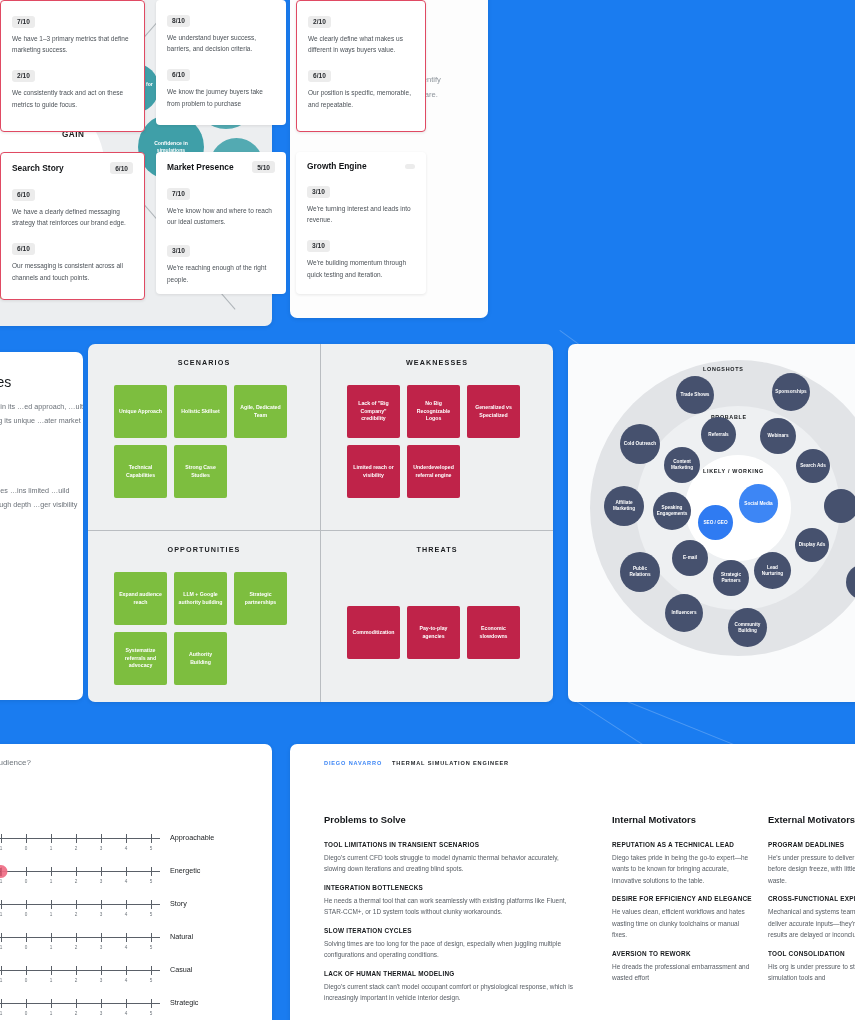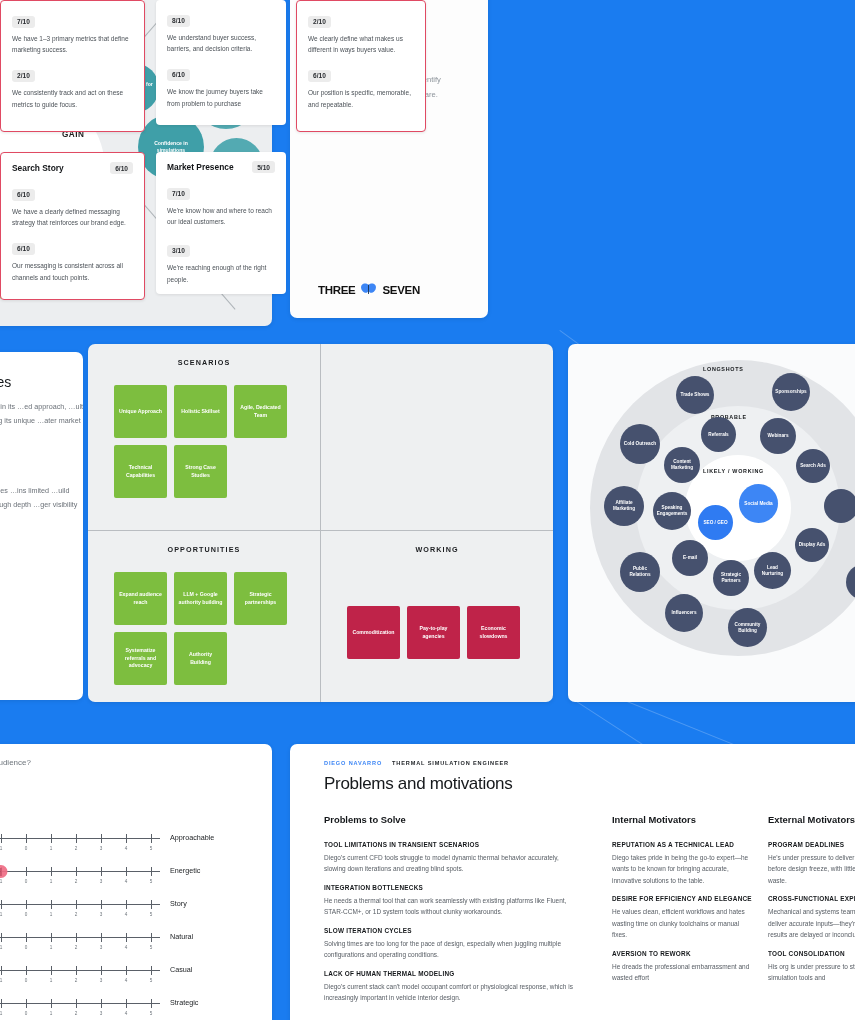--- a/index.html
+++ b/index.html
@@ -222,20 +222,34 @@
       <div class="sc-item">
         <span class="chip">7/10</span>
         <p>We're know how and where to reach our ideal customers.</p>
       </div>
       <div class="sc-item" style="margin-top:12px;">
         <span class="chip">3/10</span>
         <p>We're reaching enough of the right people.</p>
       </div>
     </div>
 
+    <div class="sc-card" style="left:296px; top:152px; width:130px; height:142px;">
+      <div class="sc-head">
+        <span class="sc-title">Growth Engine</span>
+        <span class="chip"></span>
+      </div>
+      <div class="sc-item">
+        <span class="chip">3/10</span>
+        <p>We're turning interest and leads into revenue.</p>
+      </div>
+      <div class="sc-item">
+        <span class="chip">3/10</span>
+        <p>We're building momentum through quick testing and iteration.</p>
+      </div>
+    </div>
   </div>
 
   <div class="panel white" id="txtstrip">
     <h2>…panies</h2>
     <div class="body">…trength lies in its …ed approach, …ults. Increasing …g its unique …ater market</div>
     <div class="body2">…ven outcomes …ins limited …uild authority …rough depth …ger visibility</div>
   </div>
 
   <div class="panel" id="swot">
     <div class="swot-vline" style="left:232px;"></div>
@@ -245,34 +259,44 @@
       <div class="qh">SCENARIOS</div>
       <div class="swot-grid" style="width:200px;">
         <div class="note g">Unique Approach</div>
         <div class="note g">Holistic Skillset</div>
         <div class="note g">Agile, Dedicated Team</div>
         <div class="note g">Technical Capabilities</div>
         <div class="note g">Strong Case Studies</div>
       </div>
     </div>
 
+    <div class="swot-q" style="left:233px; top:0; width:232px; height:186px;">
+      <div class="qh">WEAKNESSES</div>
+      <div class="swot-grid" style="width:200px;">
+        <div class="note r">Lack of "Big Company" credibility</div>
+        <div class="note r">No Big Recognizable Logos</div>
+        <div class="note r">Generalized vs Specialized</div>
+        <div class="note r">Limited reach or visibility</div>
+        <div class="note r">Underdeveloped referral engine</div>
+      </div>
+    </div>
 
     <div class="swot-q" style="left:0; top:187px; width:232px; height:171px;">
       <div class="qh">OPPORTUNITIES</div>
       <div class="swot-grid" style="width:200px;">
         <div class="note g">Expand audience reach</div>
         <div class="note g">LLM + Google authority building</div>
         <div class="note g">Strategic partnerships</div>
         <div class="note g">Systematize referrals and advocacy</div>
         <div class="note g">Authority Building</div>
       </div>
     </div>
 
     <div class="swot-q" style="left:233px; top:187px; width:232px; height:171px;">
-      <div class="qh">WORKING</div>
+      <div class="qh">THREATS</div>
       <div class="swot-grid" style="width:200px; padding-top:52px;">
         <div class="note r">Commoditization</div>
         <div class="note r">Pay-to-play agencies</div>
         <div class="note r">Economic slowdowns</div>
       </div>
     </div>
   </div>
 
   <div class="panel white" id="wheel">
     <div class="ring outer" style="left:22px; top:16px; width:296px; height:296px;"></div>
@@ -434,21 +458,20 @@
         <div class="tnum" style="left:235px">5</div>
 
       <div class="srlabel">Strategic</div>
     </div>
   </div>
 
   <div class="panel white" id="problems">
     <div class="eyebrow">
       <span class="nm">DIEGO NAVARRO</span><span class="rl">THERMAL SIMULATION ENGINEER</span>
     </div>
-    <h1>Problems and motivations</h1>
 
     <div class="colhead" style="left:34px; top:70px;">Problems to Solve</div>
     <div class="col" style="left:34px; top:96px; width:250px;">
       <div class="blk">
           <h4>TOOL LIMITATIONS IN TRANSIENT SCENARIOS</h4>
           <p>Diego's current CFD tools struggle to model dynamic thermal behavior accurately, slowing down iterations and creating blind spots.</p>
         </div>
       <div class="blk">
           <h4>INTEGRATION BOTTLENECKS</h4>
           <p>He needs a thermal tool that can work seamlessly with existing platforms like Fluent, STAR-CCM+, or 1D system tools without clunky workarounds.</p>

